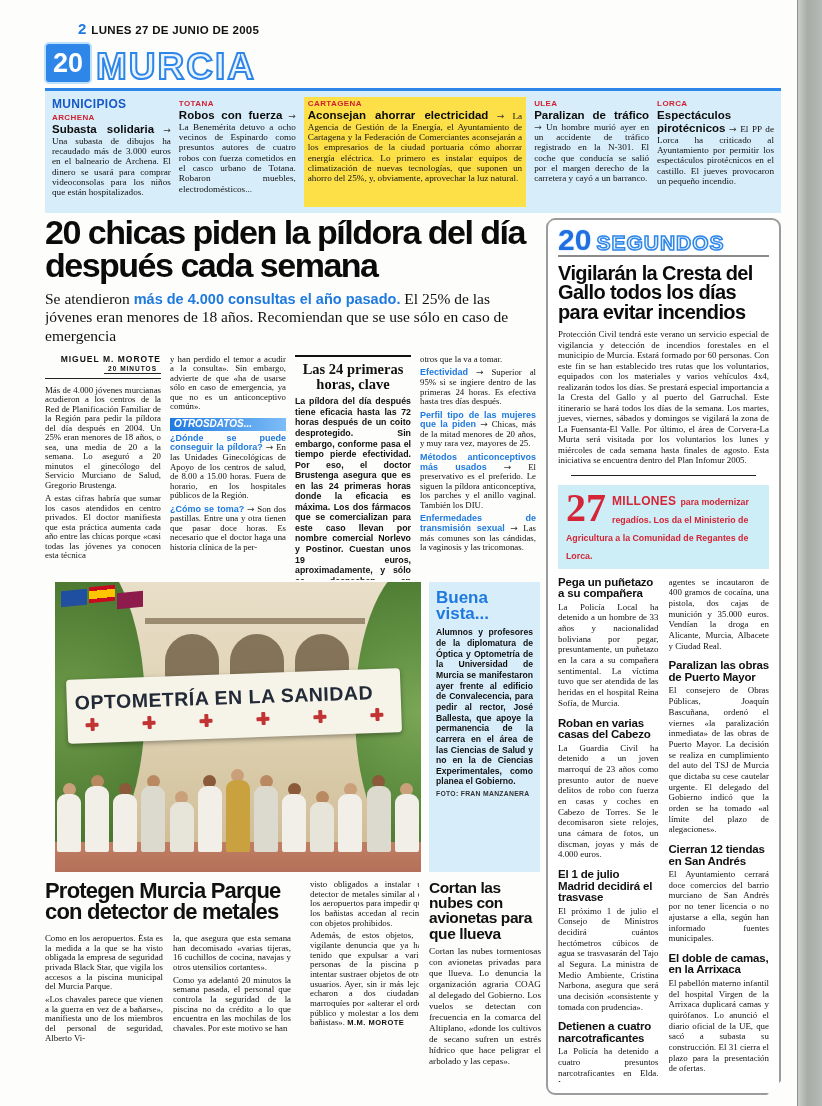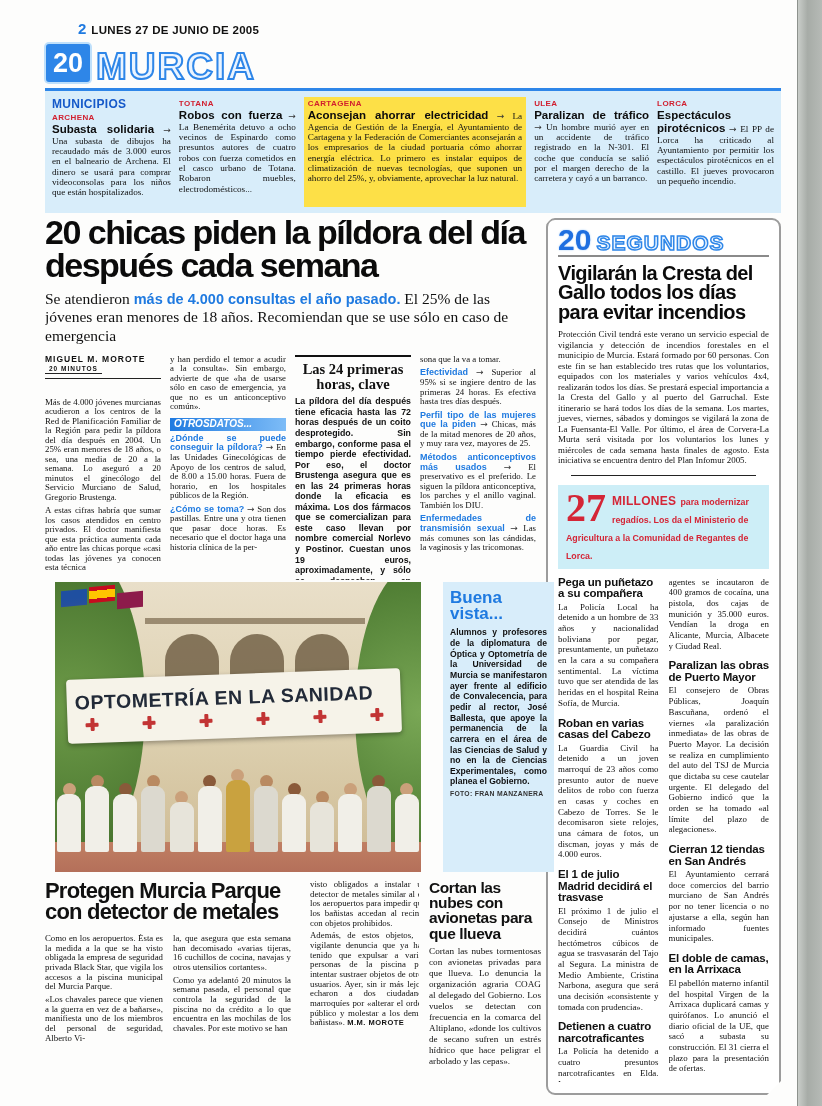--- a/index.html
+++ b/index.html
@@ -34,22 +34,22 @@
   .arr{font-family:"DejaVu Sans",sans-serif;font-size:9px;color:#333;}
   
   .lead{position:absolute;left:45px;top:216px;width:494px;height:364px;overflow:hidden;}
   .lead h1{margin:0;font-family:"Liberation Sans",sans-serif;font-weight:bold;font-size:34px;
        line-height:.97;letter-spacing:-1.5px;color:#0b0b0b;}
   .standfirst{margin:8px 0 0;font-size:15.5px;line-height:1.18;color:#111;}
   .standfirst .hl{font-family:"Liberation Sans",sans-serif;font-weight:bold;color:#1f7ae0;font-size:14.5px;}
   .lead .cols{display:flex;gap:9px;margin-top:10px;}
   .lead .col{width:116px;height:232px;overflow:hidden;font-size:8.8px;line-height:1.08;text-align:justify;}
   .lead .col p{margin:0 0 4px;}
-  .byline{text-align:left;font-family:"Liberation Sans",sans-serif;border-bottom:1px solid #222;
-       padding-bottom:4px;margin-bottom:19px;}
+  .byline{text-align:right;font-family:"Liberation Sans",sans-serif;border-bottom:1px solid #222;
+       padding-bottom:4px;margin-bottom:7px;}
   .byline .bname{font-weight:bold;font-size:8.5px;letter-spacing:1px;}
   .byline .bagency{font-weight:bold;font-size:6.5px;letter-spacing:1px;border-bottom:1px solid #222;
        display:inline-block;padding:0 4px 1px;}
   .otros-head{background:linear-gradient(90deg,#1f7ae0,#7dbcf7);color:#fff;font-family:"Liberation Sans",sans-serif;
        font-weight:bold;font-style:italic;font-size:10px;padding:1px 4px;margin:6px 0 3px;}
   .q{font-family:"Liberation Sans",sans-serif;font-weight:bold;color:#1f7ae0;font-size:9px;}
   .fact-label{font-family:"Liberation Sans",sans-serif;font-weight:bold;color:#1f7ae0;font-size:9px;}
   .keybox{border-top:2px solid #111;padding-top:5px;}
   .keybox h3{margin:0 0 5px;text-align:center;font-size:14.5px;line-height:1.02;font-weight:bold;}
   .keybox p{font-family:"Liberation Sans",sans-serif;font-weight:bold;font-size:8.8px;line-height:1.2;margin:0;text-align:justify;}
@@ -105,21 +105,21 @@
   .person{display:flex;flex-direction:column;align-items:center;}
   .head{width:13px;height:13px;border-radius:50%;background:#caa07a;}
   .pbody{width:24px;height:58px;background:#f1efe8;border-radius:9px 9px 2px 2px;margin-top:-2px;}
   .person:nth-child(2n) .head{background:#b98a62;}
   .person:nth-child(3n) .head{background:#8a5a3a;}
   .person:nth-child(2n) .pbody{height:66px;}
   .person:nth-child(5n) .pbody{height:50px;background:#e7e4da;}
   .person.gold .pbody{background:#c9a23f;height:72px;}
   .person:nth-child(4n) .pbody{background:#dcd9cf;}
   
-  .caption{position:absolute;left:443px;top:582px;width:111px;height:290px;background:#d8edfa;
+  .caption{position:absolute;left:429px;top:582px;width:111px;height:290px;background:#d8edfa;
        box-sizing:border-box;padding:8px 7px;overflow:hidden;font-family:"Liberation Sans",sans-serif;}
   .caption h3{margin:0 0 5px;color:#1f7ae0;font-size:17px;line-height:.95;font-weight:bold;}
   .caption p{margin:0;font-weight:bold;font-size:8.6px;line-height:1.24;text-align:justify;color:#101010;}
   .credit{display:block;margin-top:3px;font-size:6.8px;font-weight:bold;color:#333;letter-spacing:.3px;}
   
   .metal{position:absolute;left:45px;top:880px;width:374px;height:224px;overflow:hidden;}
   .metal h2{position:absolute;left:0;top:0;width:254px;margin:0;font-family:"Liberation Sans",sans-serif;
        font-weight:bold;font-size:22px;line-height:.97;letter-spacing:-.8px;}
   .metal .mcol{position:absolute;font-size:8.8px;line-height:1.1;text-align:justify;overflow:hidden;}
   .metal .m1{left:0;top:54px;width:118px;height:168px;}
@@ -188,21 +188,21 @@
         <p><span class="q">¿Dónde se puede conseguir la píldora?</span> <span class="arr">→</span> <span>En las Unidades Ginecológicas de Apoyo de los centros de salud, de 8.00 a 15.00 horas. Fuera de horario, en los hospitales públicos de la Región.</span></p>
         <p><span class="q">¿Cómo se toma?</span> <span class="arr">→</span> <span>Son dos pastillas. Entre una y otra tienen que pasar doce horas. Es necesario que el doctor haga una historia clínica de la per-</span></p>
       </div>
       <div class="col">
         <div class="keybox">
           <h3>Las 24 primeras horas, clave</h3>
           <p>La píldora del día después tiene eficacia hasta las 72 horas después de un coito desprotegido. Sin embargo, conforme pasa el tiempo pierde efectividad. Por eso, el doctor Brustenga asegura que es en las 24 primeras horas donde la eficacia es máxima. Los dos fármacos que se comercializan para este caso llevan por nombre comercial Norlevo y Postinor. Cuestan unos 19 euros, aproximadamente, y sólo se despachan en farmacias, con receta médica.</p>
         </div>
       </div>
       <div class="col">
-        <p>sona que la va a tomar.</p>
+        <p>otros que la va a tomar.</p>
         <p><span class="fact-label">Efectividad</span> <span class="arr">→</span> <span>Superior al 95% si se ingiere dentro de las primeras 24 horas. Es efectiva hasta tres días después.</span></p>
         <p><span class="fact-label">Perfil tipo de las mujeres que la piden</span> <span class="arr">→</span> <span>Chicas, más de la mitad menores de 20 años, y muy rara vez, mayores de 25.</span></p>
         <p><span class="fact-label">Métodos anticonceptivos más usados</span> <span class="arr">→</span> <span>El preservativo es el preferido. Le siguen la píldora anticonceptiva, los parches y el anillo vaginal. También los DIU.</span></p>
         <p><span class="fact-label">Enfermedades de transmisión sexual</span> <span class="arr">→</span> <span>Las más comunes son las cándidas, la vaginosis y las tricomonas.</span></p>
       </div>
     </div>
   </div>
 
   <div class="sidebar">
     <div class="s-logo">

